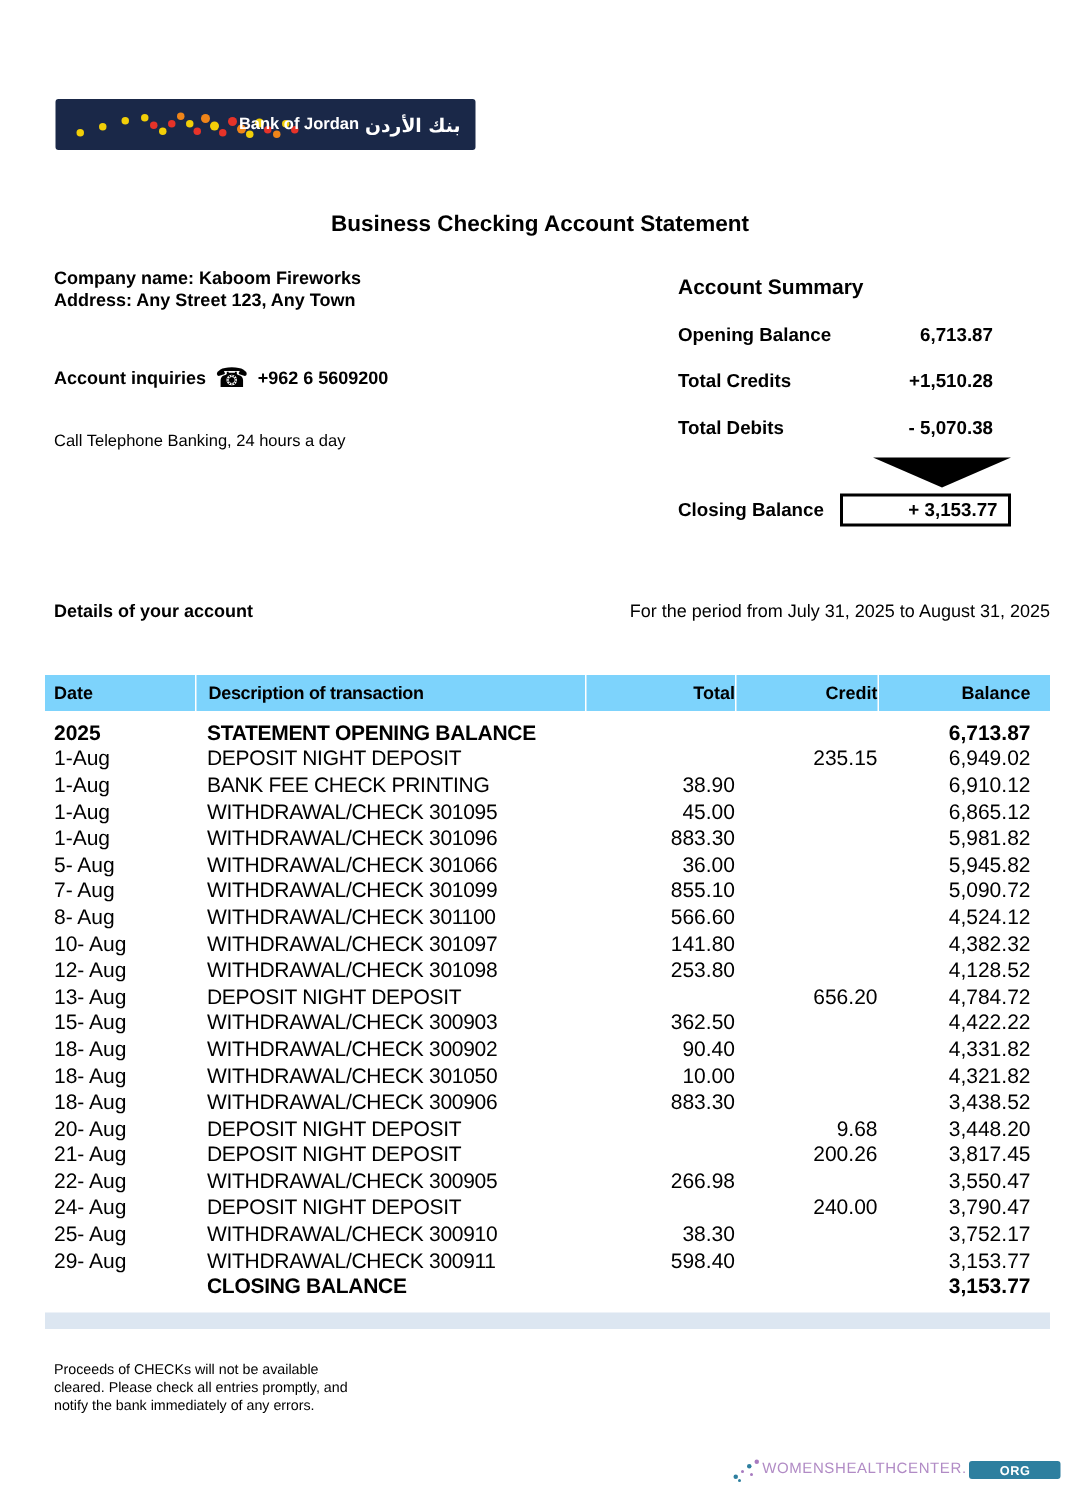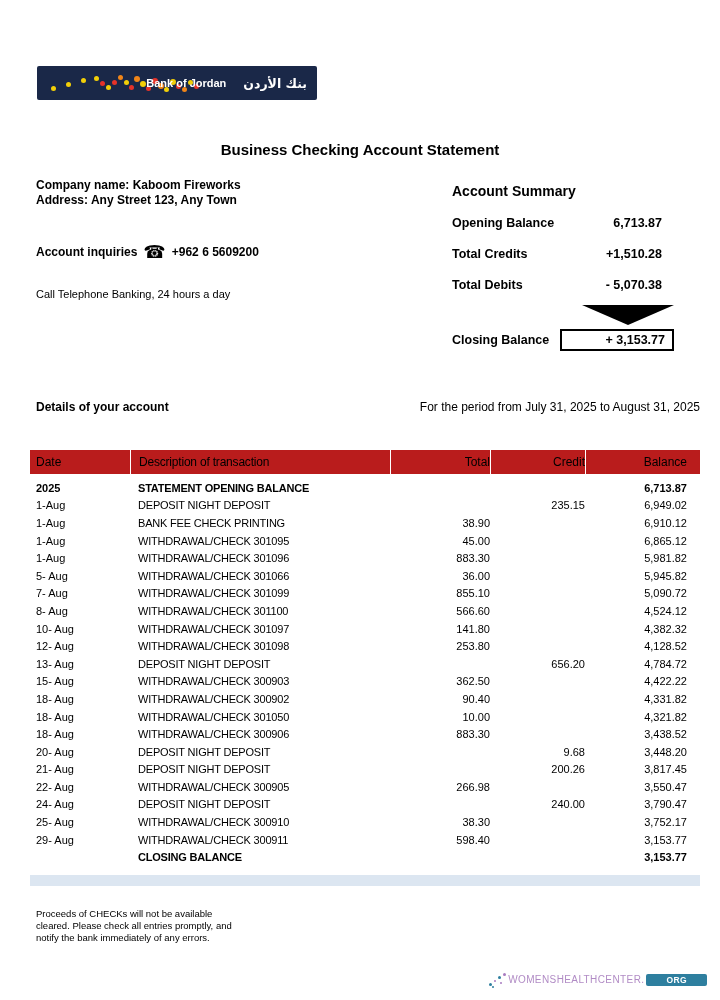--- a/index.html
+++ b/index.html
@@ -5,21 +5,21 @@
   * { margin: 0; padding: 0; box-sizing: border-box; }
   html, body { background: #ffffff; }
   body { font-family: "Liberation Sans", "DejaVu Sans", sans-serif; color: #000; }
   .page { position: relative; width: 720px; height: 1000px; background: #fff; overflow: hidden; }
 
   
   .logo-bar { position: absolute; left: 37px; top: 66px; width: 280px; height: 34px;
               background: #1a2848; border-radius: 2px; }
   .logo-dot { position: absolute; border-radius: 50%; }
   .logo-text-wrap { position: absolute; right: 10px; top: 0; height: 100%;
-                    display: flex; align-items: center; gap: 17px; }
+                    display: flex; align-items: center; gap: 4px; }
   .logo-en { color: #fff; font-size: 11px; font-weight: bold; }
   .logo-ar { color: #fff; font-size: 12.5px; font-weight: bold; font-family: "DejaVu Sans", sans-serif; }
 
   
   .doc-title { position: absolute; left: 0; top: 141px; width: 100%;
                text-align: center; font-size: 15px; font-weight: bold; }
 
   
   .company { position: absolute; left: 36px; top: 178px; font-size: 12px;
              font-weight: bold; line-height: 15px; }
@@ -43,26 +43,26 @@
   .closing-label { font-size: 12.5px; font-weight: bold; }
   .closing-box { width: 114px; border: 2px solid #000; font-size: 12.5px; font-weight: bold;
                  text-align: right; padding: 2px 7px 2px 2px; background: #fff; }
 
   
   .details-heading { position: absolute; left: 36px; top: 400px; font-size: 12px; font-weight: bold; }
   .period { position: absolute; right: 20px; top: 400px; font-size: 12px; }
 
   
   .txn-table { position: absolute; left: 30px; top: 450px; width: 670px; }
-  .thead { display: flex; height: 24px; background: #b91c1c; align-items: center;
-           font-size: 12px; font-weight: normal; }
+  .thead { display: flex; height: 24px; background: #7dd3fc; align-items: center;
+           font-size: 12px; font-weight: bold; }
   .thead .cell { border-left: 1px solid #fff; height: 100%; display: flex; align-items: center; }
   .thead .cell:first-child { border-left: none; }
   .tbody { padding-top: 5px; }
-  .trow { display: flex; height: 17.6px; align-items: center; font-size: 11px; justify-content: center; }
+  .trow { display: flex; height: 17.6px; align-items: center; font-size: 14px; justify-content: center; }
   .cell.date { width: 100px; padding-left: 6px; }
   .cell.desc { width: 260px; padding-left: 8px; letter-spacing: -0.2px; }
   .cell.debit { width: 100px; justify-content: flex-end; text-align: right; }
   .cell.credit { width: 95px; justify-content: flex-end; text-align: right; }
   .cell.balance { width: 115px; justify-content: flex-end; text-align: right; padding-right: 13px; }
   .trow .cell { display: flex; align-items: center; }
   .trow.bold { font-weight: bold; }
   .table-footer-bar { position: absolute; left: 30px; top: 875px; width: 670px; height: 11px;
                       background: #dce6f1; }
 

